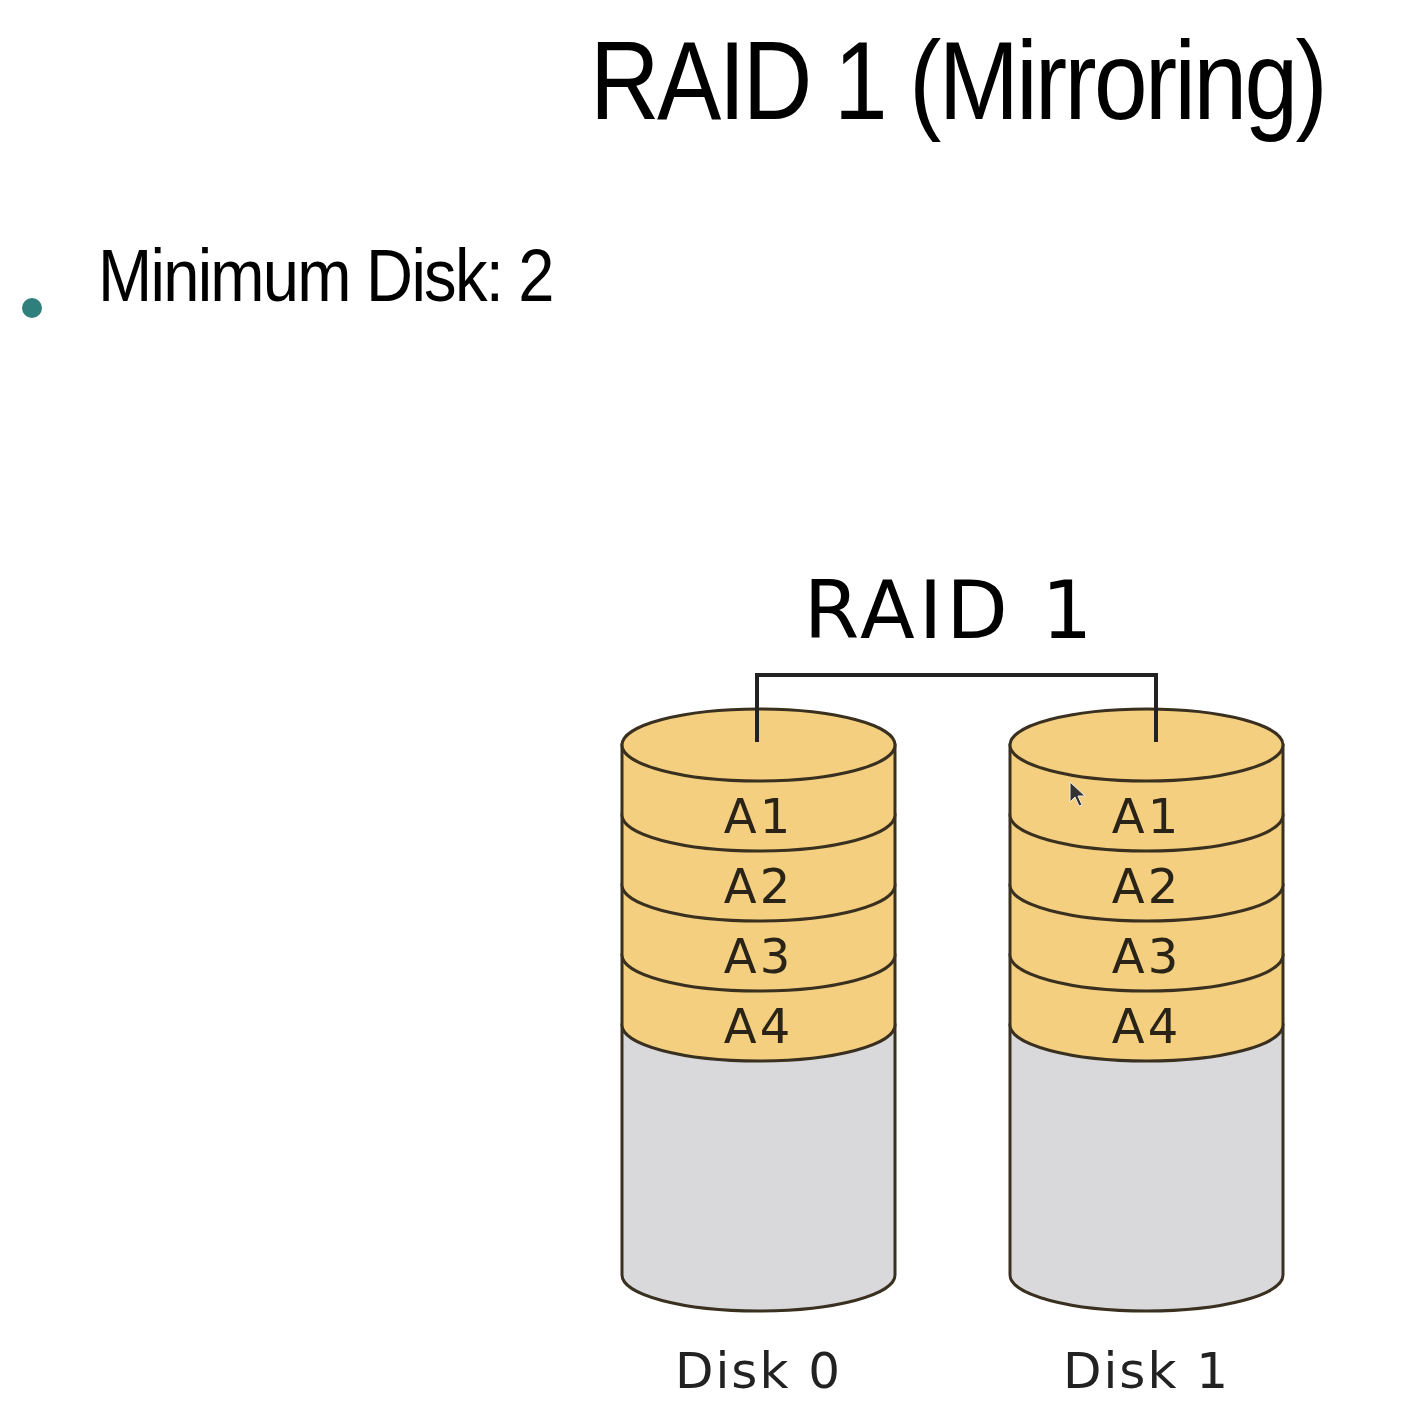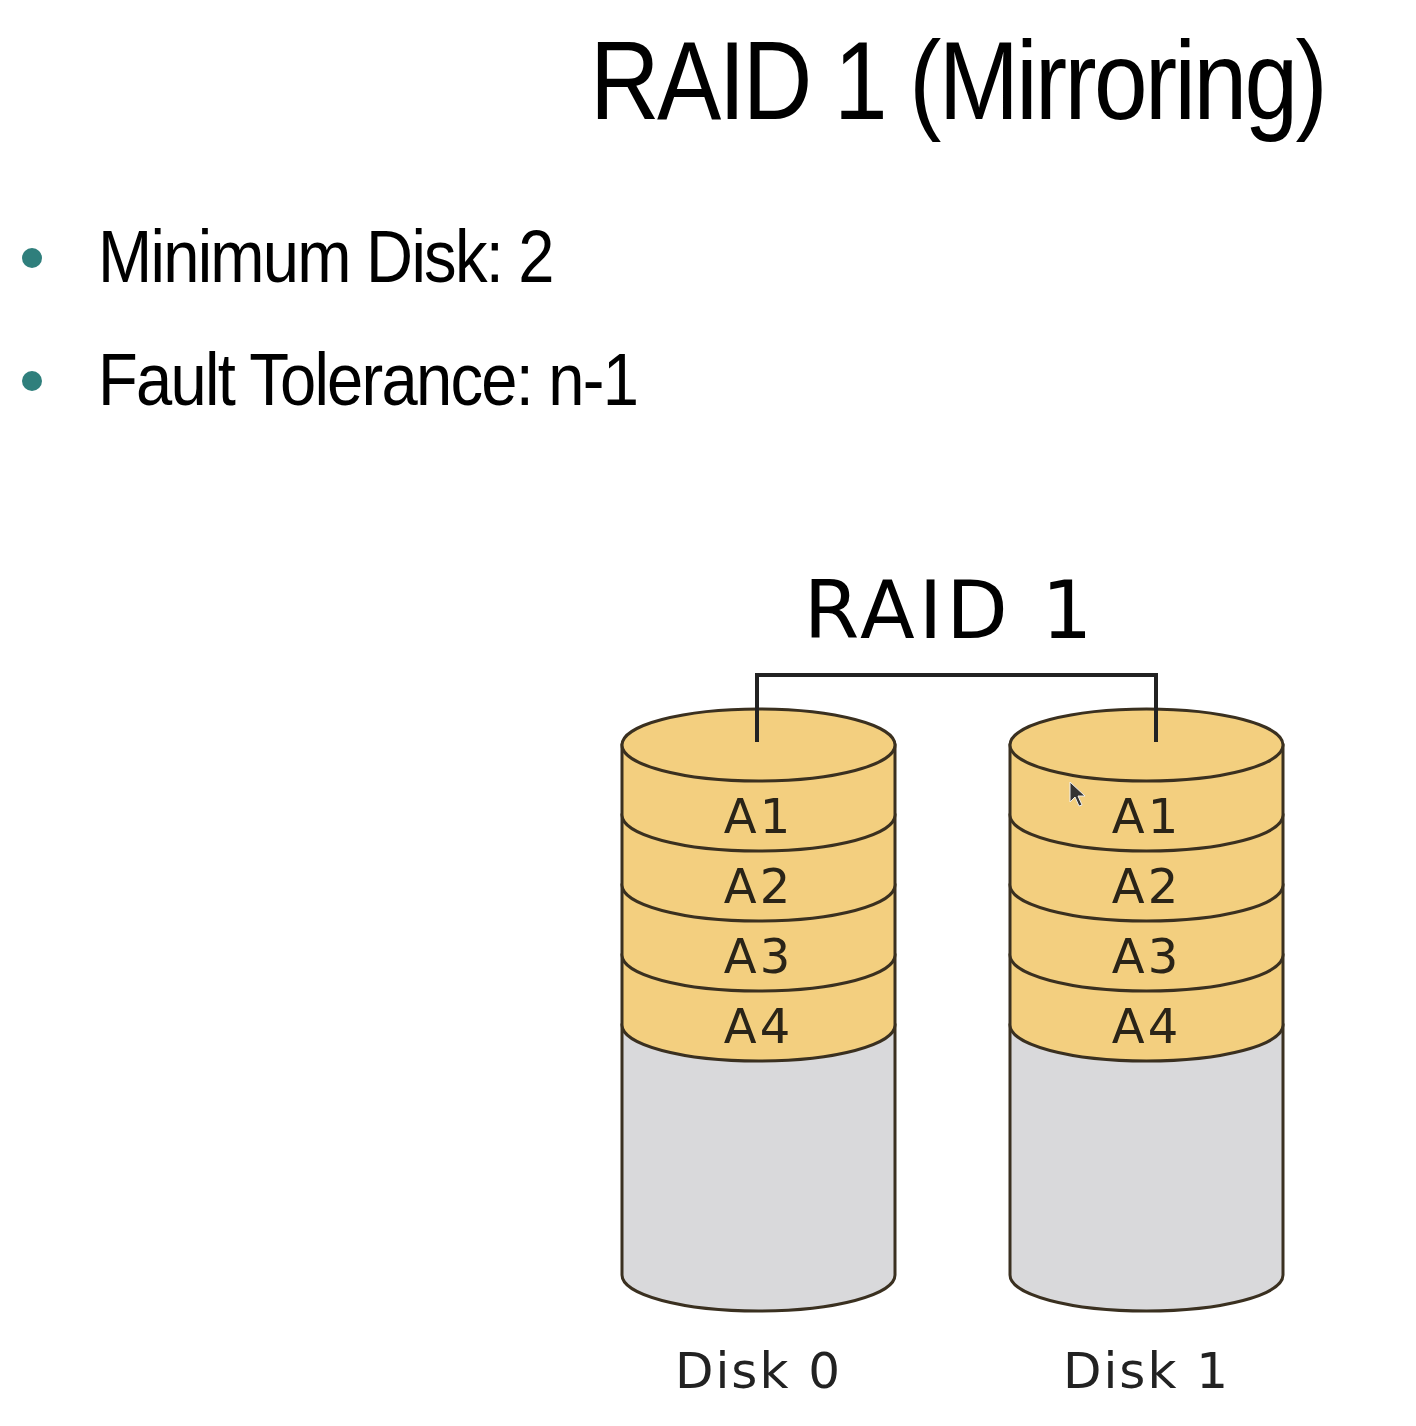--- a/index.html
+++ b/index.html
@@ -1,39 +1,35 @@
 <!DOCTYPE html>
 <html><head>
 <meta charset="utf-8">
 <style>
   html, body { margin:0; padding:0; background:#ffffff; }
   body { width:1416px; height:1426px; position:relative; overflow:hidden;
          font-family:"Liberation Sans", sans-serif; color:#000; }
   .title { position:absolute; left:590px; top:16px; font-size:112px; line-height:130px;
            letter-spacing:-3px; transform:scaleX(0.86); transform-origin:left top; white-space:nowrap; }
   .bullets { position:absolute; left:22px; top:195px; margin:0; padding:0; list-style:none; }
-  .bullet { position:relative; height:123px; display:flex; align-items:center; }
+  .bullet { position:relative; height:123px; display:flex; align-items:flex-end; }
   .bullet .dot { width:20px; height:20px; border-radius:50%; background:#2f7f7c; margin-right:56px; margin-top:2px; }
   .bullet .txt { font-size:74px; letter-spacing:-2px; transform:scaleX(0.88); transform-origin:left center; white-space:nowrap; }
   svg.diagram { position:absolute; left:0; top:0; }
   .dtext { font-family:"DejaVu Sans", sans-serif; }
 </style>
 </head>
 <body>
 
 <div class="title">RAID 1 (Mirroring)</div>
 
 <ul class="bullets">
   <li class="bullet">
     <span class="dot"></span>
     <span class="txt">Minimum Disk: 2</span>
-  </li>
-  <li class="bullet">
-    <span class="dot"></span>
-    <span class="txt">Fault Tolerance: n-1</span>
   </li>
 </ul>
 
 <svg class="diagram" width="1416" height="1426" viewBox="0 0 1416 1426">
   <text class="dtext" x="950" y="638" text-anchor="middle" font-size="80" letter-spacing="4" fill="#000">RAID 1</text>
   <path d="M757,742 V675 H1156 V742" fill="none" stroke="#222" stroke-width="4"></path>
   <g id="disks">
       <g>
         <path d="M622,1025 V1275 A136.5,36 0 0 0 895,1275 V1025 Z" fill="#d9d9db" stroke="#3a3020" stroke-width="3"></path>
         <path d="M622,955 V1025 A136.5,36 0 0 0 895,1025 V955 Z" fill="#f3cf7f" stroke="#3a3020" stroke-width="3"></path>

